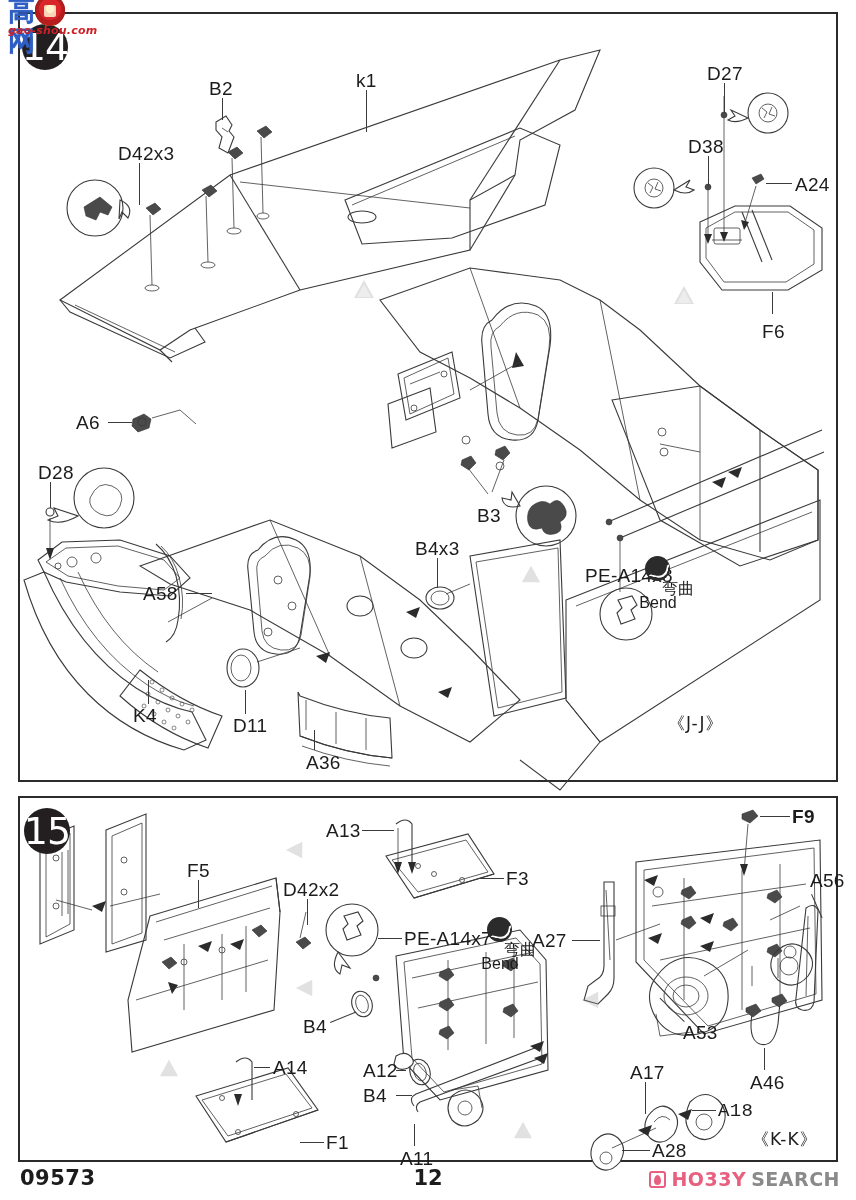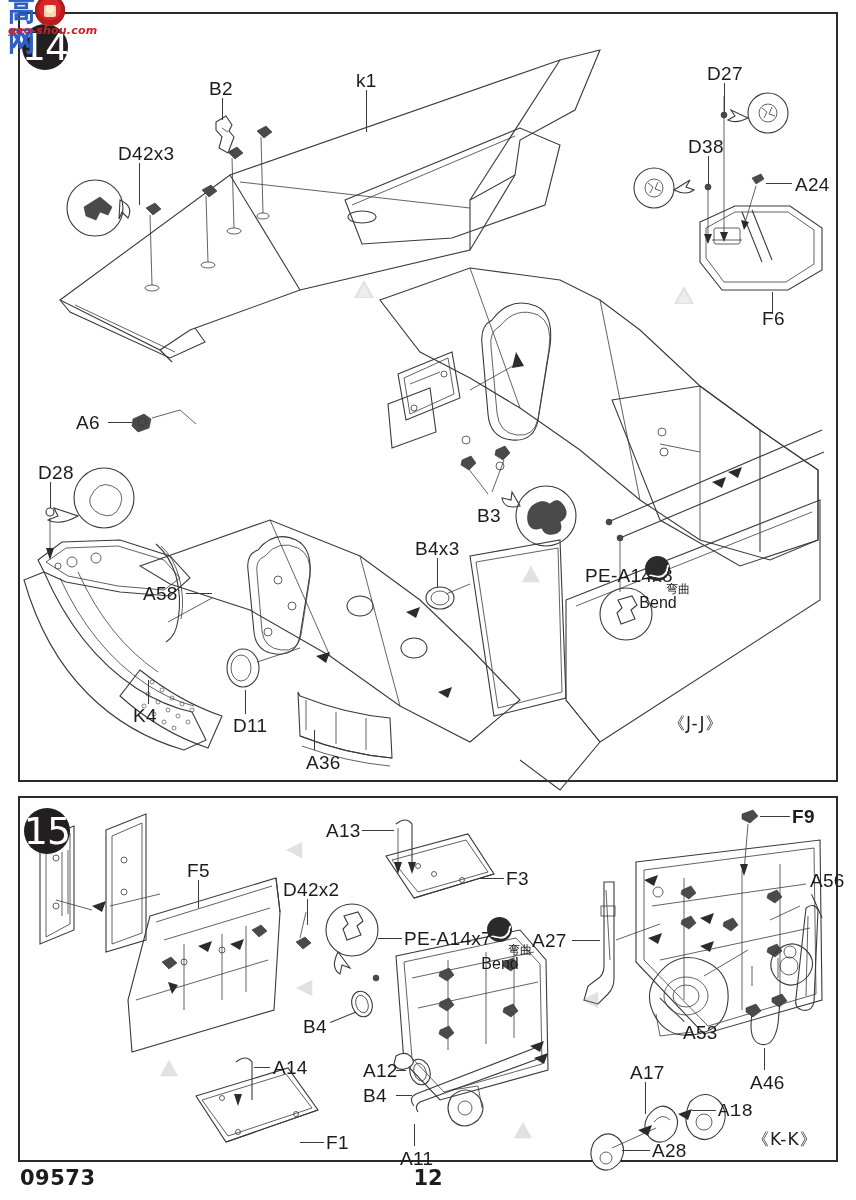--- a/index.html
+++ b/index.html
@@ -132,21 +132,21 @@
     transform: rotate(12deg);
   }
   .bend-text {
     position: absolute;
     text-align: center;
     z-index: 22;
     font-family: "DejaVu Sans", sans-serif;
     color: #1c1c1c;
     line-height: 14px;
   }
-  .bend-text .cn { font-size: 12px; display: block; padding-left: 40px; }
+  .bend-text .cn { font-size: 16px; display: block; padding-left: 40px; }
   .bend-text .en { font-size: 16px; display: block; font-family: "Liberation Sans", sans-serif; }
 
   
   .hatch {
     position: absolute;
     z-index: 12;
     opacity: .55;
   }
 
   
@@ -633,21 +633,21 @@
 
   <div class="lbl" style="left:707px;top:63px;">D27</div>
   <div class="leader v" style="left:724px;top:83px;height:30px;"></div>
 
   <div class="lbl" style="left:688px;top:136px;">D38</div>
   <div class="leader v" style="left:708px;top:156px;height:30px;"></div>
 
   <div class="lbl" style="left:795px;top:174px;">A24</div>
   <div class="leader h" style="left:766px;top:183px;width:26px;"></div>
 
-  <div class="lbl" style="left:762px;top:308px;text-align:right;">F6</div>
+  <div class="lbl" style="left:762px;top:321px;text-align:right;">F6</div>
   <div class="leader v" style="left:772px;top:292px;height:22px;"></div>
 
   <div class="lbl" style="left:76px;top:412px;">A6</div>
   <div class="leader h" style="left:108px;top:422px;width:24px;"></div>
 
   <div class="lbl" style="left:38px;top:462px;">D28</div>
   <div class="leader v" style="left:50px;top:482px;height:26px;"></div>
 
   <div class="lbl" style="left:143px;top:583px;">A58</div>
   <div class="leader h" style="left:186px;top:593px;width:26px;"></div>
@@ -737,15 +737,20 @@
   <div class="leader v" style="left:414px;top:1124px;height:22px;"></div>
 
   <div class="lbl" style="left:326px;top:1132px;">F1</div>
   <div class="leader h" style="left:300px;top:1142px;width:24px;"></div>
 
   <div class="lbl sec" style="left:752px;top:1128px;">《K-K》</div>
 
   <div id="footer">
     <div id="kit-code">09573</div>
     <div id="page-number">12</div>
+    <div id="hs-logo">
+      <span class="mark"></span>
+      <span class="hs-a">HO33Y</span>
+      <span class="hs-b">SEARCH</span>
+    </div>
   </div>
 
 </div>
 
 </body></html>

